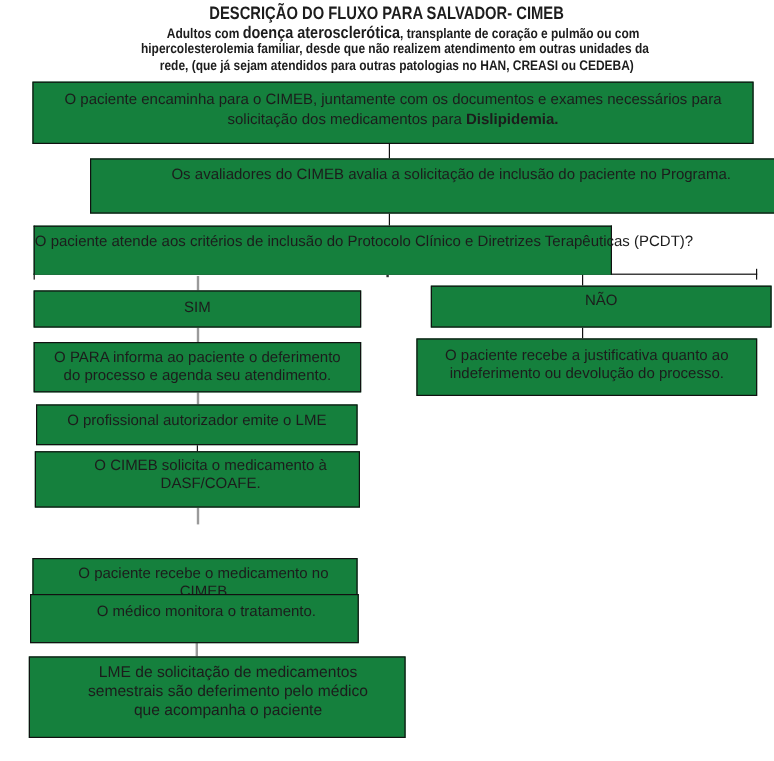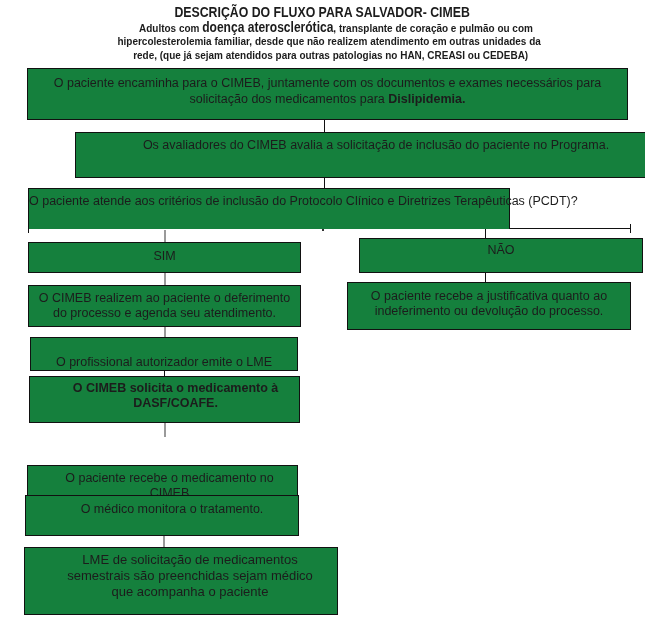--- a/index.html
+++ b/index.html
@@ -27,22 +27,22 @@
     .hl { position: absolute; height: 1.3px; background: #111; }
     .dot { position: absolute; width: 1.5px; height: 2px; background: #333; }
 
     #b1 { left: 27px; top: 68px; width: 601px; height: 52px; padding-top: 6px; line-height: 16px; }
     #b2 { left: 27px; top: 132px; width: 602px; height: 46px; padding-top: 5px; margin-left: 48px; }
     #b3 { left: 28px; top: 188px; width: 482px; height: 41px; padding-top: 5px; border-bottom: none; }
     #bsim { left: 28px; top: 242px; width: 273px; height: 31px; padding-top: 6px; }
     #bnao { left: 347px; top: 238px; width: 284px; height: 35px; padding-top: 4px; margin-left: 12px; }
     #bjust { left: 347px; top: 282px; width: 284px; height: 48px; padding-top: 6px; }
     #bdef { left: 28px; top: 285px; width: 273px; height: 42px; padding-top: 5px; }
-    #blme1 { left: 30px; top: 337px; width: 268px; height: 34px; padding-top: 17px; }
-    #bsol { left: 29px; top: 376px; width: 271px; height: 47px; padding: 4px 0 0 22px; font-weight: bold; }
+    #blme1 { left: 30px; top: 337px; width: 268px; height: 34px; padding-top: 5px; }
+    #bsol { left: 29px; top: 376px; width: 271px; height: 47px; padding: 4px 0 0 22px; }
     #brec { left: 27px; top: 437px; width: 271px; height: 47px; padding: 5px 0 0 14px; margin-top: 28px; }
     #bmon { left: 25px; top: 495px; width: 274px; height: 41px; padding: 6px 0 0 20px; }
     #blme2 { left: 24px; top: 547px; width: 314px; height: 68px; padding: 4px 0 0 18px; font-size: 13px; line-height: 16px; }
   </style>
 </head>
 <body>
 
 <div class="hline title">
   <span class="sq">DESCRIÇÃO DO FLUXO PARA SALVADOR- CIMEB</span>
 </div>
@@ -84,21 +84,21 @@
 
 <div class="box" id="b3">
   <span class="ln">O paciente atende aos critérios de inclusão do Protocolo Clínico e Diretrizes Terapêuticas (PCDT)?</span>
 </div>
 
 <div class="box" id="bsim">
   <span class="ln">SIM</span>
 </div>
 
 <div class="box" id="bdef">
-  <span class="ln">O CIMEB realizem ao paciente o deferimento</span>
+  <span class="ln">O PARA informa ao paciente o deferimento</span>
   <span class="ln">do processo e agenda seu atendimento.</span>
 </div>
 
 <div class="box" id="blme1">
   <span class="ln">O profissional autorizador emite o LME</span>
 </div>
 
 <div class="box" id="bsol">
   <span class="ln">O CIMEB solicita o medicamento à</span>
   <span class="ln">DASF/COAFE.</span>
@@ -108,21 +108,21 @@
   <span class="ln">O paciente recebe o medicamento no</span>
   <span class="ln">CIMEB</span>
 </div>
 
 <div class="box" id="bmon">
   <span class="ln">O médico monitora o tratamento.</span>
 </div>
 
 <div class="box" id="blme2">
   <span class="ln">LME de solicitação de medicamentos</span>
-  <span class="ln">semestrais são preenchidas sejam médico</span>
+  <span class="ln">semestrais são deferimento pelo médico</span>
   <span class="ln">que acompanha o paciente</span>
 </div>
 
 <div class="box" id="bnao">
   <span class="ln">NÃO</span>
 </div>
 
 <div class="box" id="bjust">
   <span class="ln">O paciente recebe a justificativa quanto ao</span>
   <span class="ln">indeferimento ou devolução do processo.</span>

